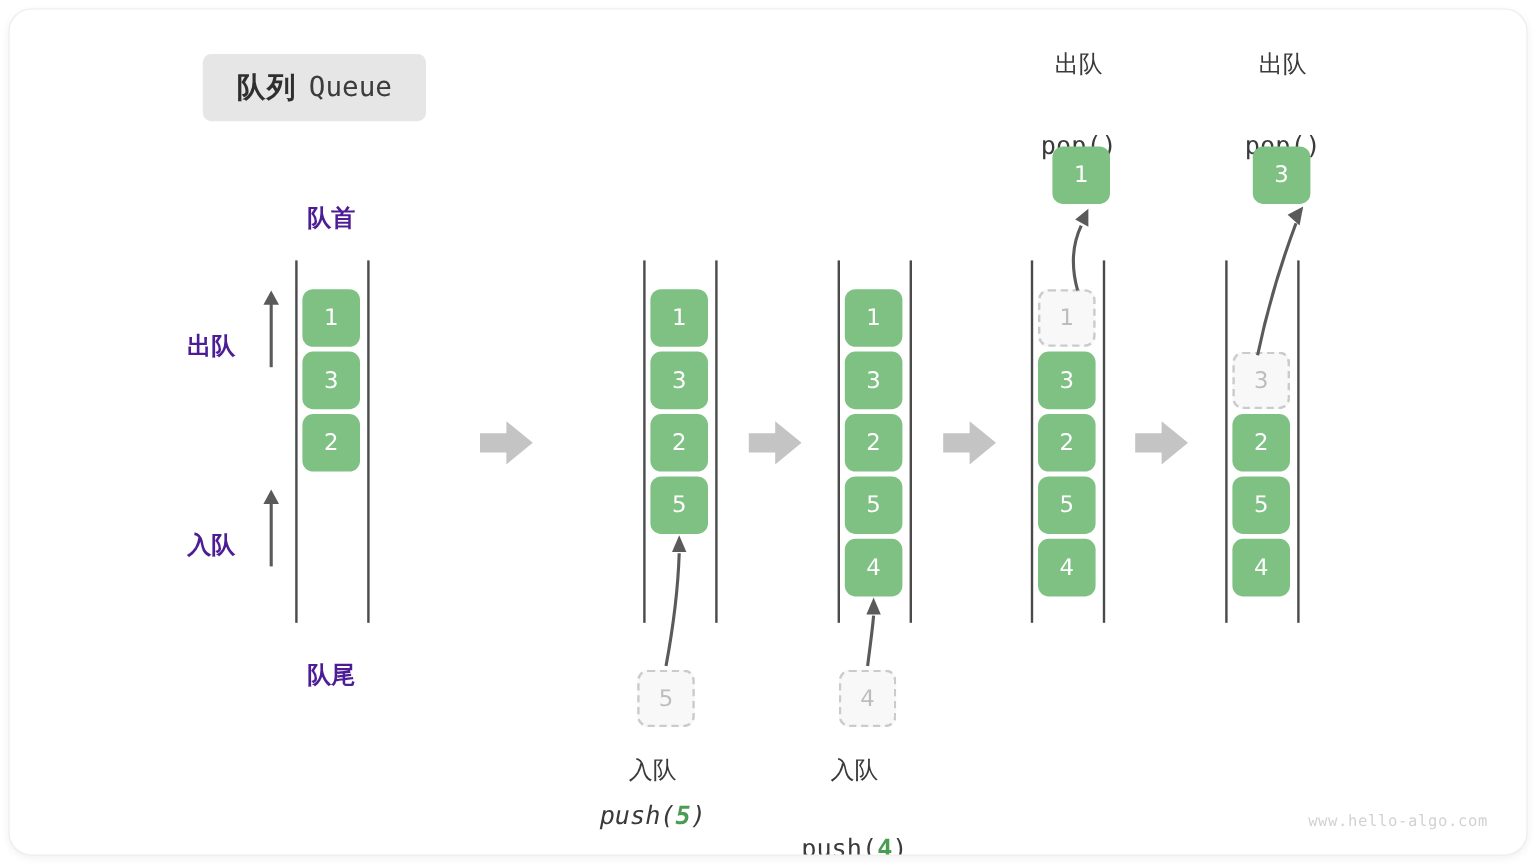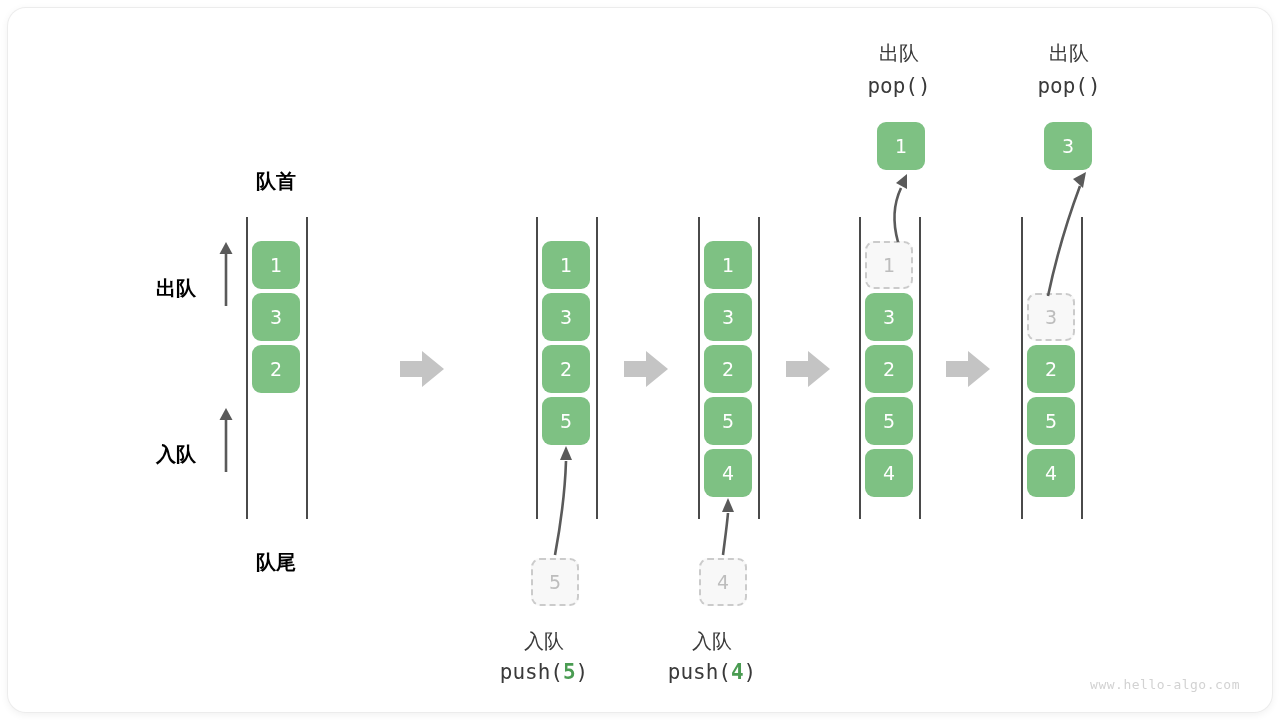--- a/index.html
+++ b/index.html
@@ -72,52 +72,57 @@
     background: #f8f8f8;
     border: 2px dashed #cbcbcb;
     color: #bdbdbd;
     box-sizing: border-box;
   }
 
   
   .lbl-bold {
     font-size: 20px;
     font-weight: bold;
-    color: #000000;
+    color: #4c1d95;
     white-space: nowrap;
   }
   .lbl-cn {
     font-size: 20px;
     color: #3a3a3a;
     white-space: nowrap;
     text-align: center;
   }
   .mono {
     font-family: "DejaVu Sans Mono", "Liberation Mono", monospace;
     font-size: 21px;
     color: #3a3a3a;
     white-space: nowrap;
     text-align: center;
+    margin-top: 35px;
   }
   .mono .num { color: #4a9c52; font-weight: bold; }
 
   #watermark {
     right: 32px; bottom: 20px;
     font-family: "DejaVu Sans Mono", "Liberation Mono", monospace;
     font-size: 13px;
     color: #d2d2d2;
     letter-spacing: 0.5px;
   }
   svg { overflow: visible; }
 </style>
 </head>
 <body>
 
 <div id="canvas">
 
+  <div class="abs" id="title-badge">
+    <span class="cn">队列</span>
+    <span class="en">Queue</span>
+  </div>
 
   <div class="abs lbl-bold" style="left:238px; top:160px; width:120px; text-align:center; margin-left:-30px;">队首</div>
 
   <div class="abs rail" style="left:238px; top:209px; height:302px;"></div>
   <div class="abs rail" style="left:298px; top:209px; height:302px;"></div>
 
   <div class="abs cell" style="left:244px; top:233px;">1</div>
   <div class="abs cell" style="left:244px; top:285px;">3</div>
   <div class="abs cell" style="left:244px; top:337px;">2</div>
 
@@ -147,21 +152,21 @@
   <div class="abs cell" style="left:534px; top:337px;">2</div>
   <div class="abs cell" style="left:534px; top:389px;">5</div>
 
   <div class="abs cell ghost" style="left:523px; top:550px;">5</div>
   <svg class="abs" style="left:530px; top:435px;" width="50" height="115">
     <path d="M17 112 C 22 85, 27 50, 28 18" stroke="#5a5a5a" stroke-width="2.6" fill="none"></path>
     <path d="M28 3 L34 17 L22 17 Z" fill="#5a5a5a"></path>
   </svg>
 
   <div class="abs lbl-cn" style="left:478px; top:620px; width:116px;">入队</div>
-  <div class="abs mono" style="left:478px; top:652px; width:116px;">
+  <div class="abs mono" style="left:478px; top:625px; width:116px;font-style:italic;">
     <span>push(</span><span class="num">5</span><span>)</span>
   </div>
 
   <svg class="abs" style="left:616px; top:342px;" width="46" height="38">
     <path d="M0 11 L22 11 L22 1 L44 19 L22 37 L22 27 L0 27 Z" fill="#c4c4c4"></path>
   </svg>
 
   <div class="abs rail" style="left:690px; top:209px; height:302px;"></div>
   <div class="abs rail" style="left:750px; top:209px; height:302px;"></div>
 

